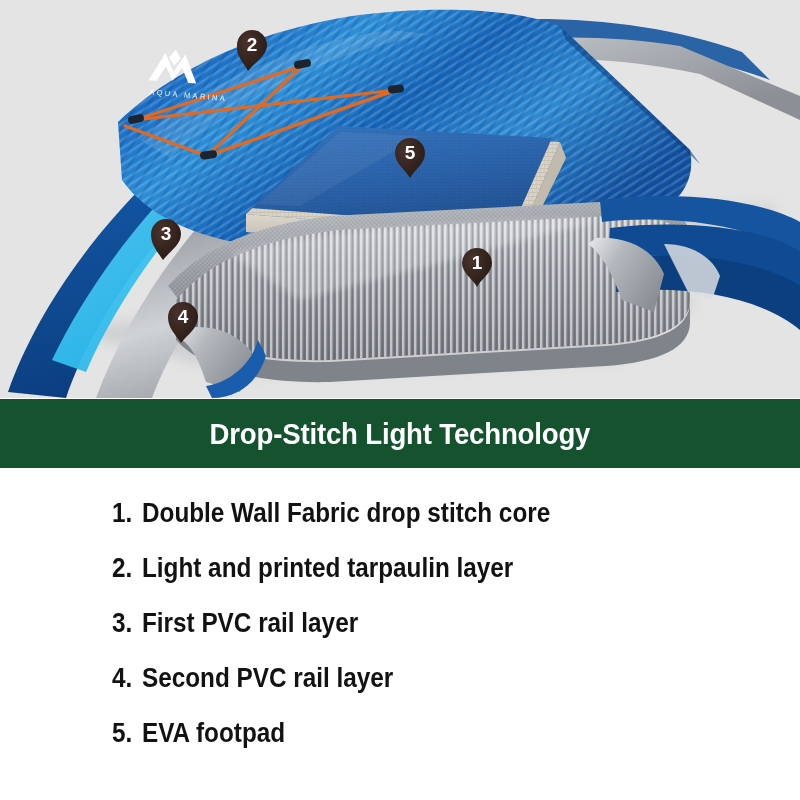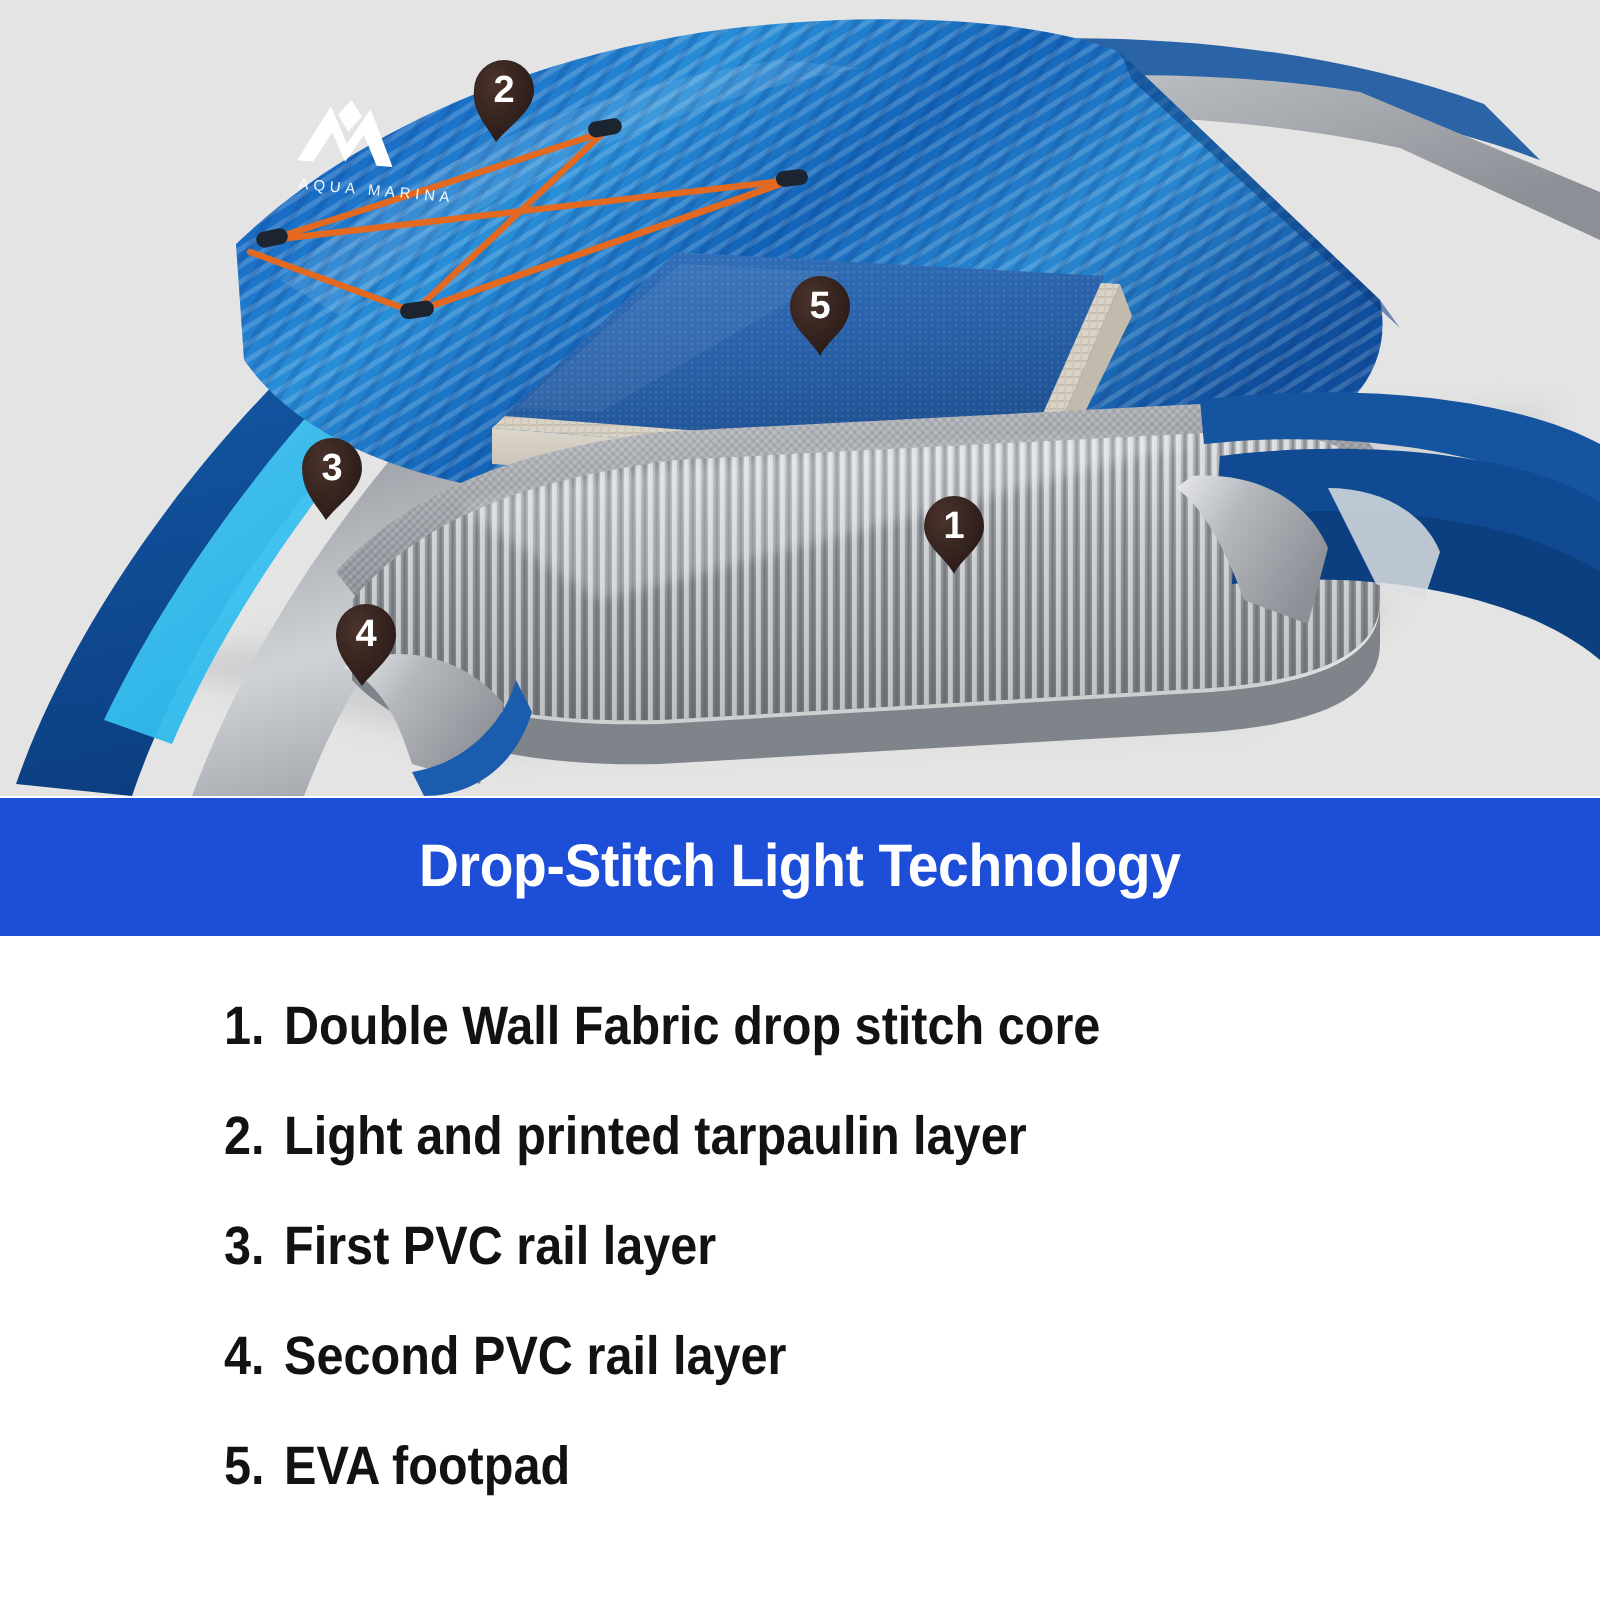--- a/index.html
+++ b/index.html
@@ -15,21 +15,21 @@
   #diagram{
     position:absolute; left:0; top:0; width:800px; height:398px;
     background:#e4e4e4;
     overflow:hidden;
   }
   #diagram svg{ position:absolute; left:0; top:0; }
 
   
   #title-band{
     position:absolute; left:0; top:399px; width:800px; height:69px;
-    background:#1d4ed8;
+    background:#14532d;
     display:flex; align-items:center; justify-content:center;
   }
   #title-band .title-text{
     color:#ffffff;
     font-size:30px;
     font-weight:bold;
     letter-spacing:-0.2px;
     transform:scaleX(0.92);
     white-space:nowrap;
   }

